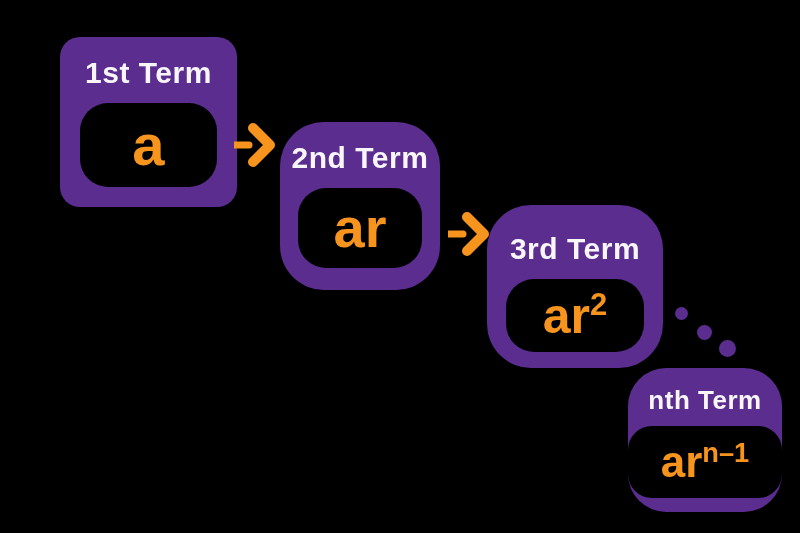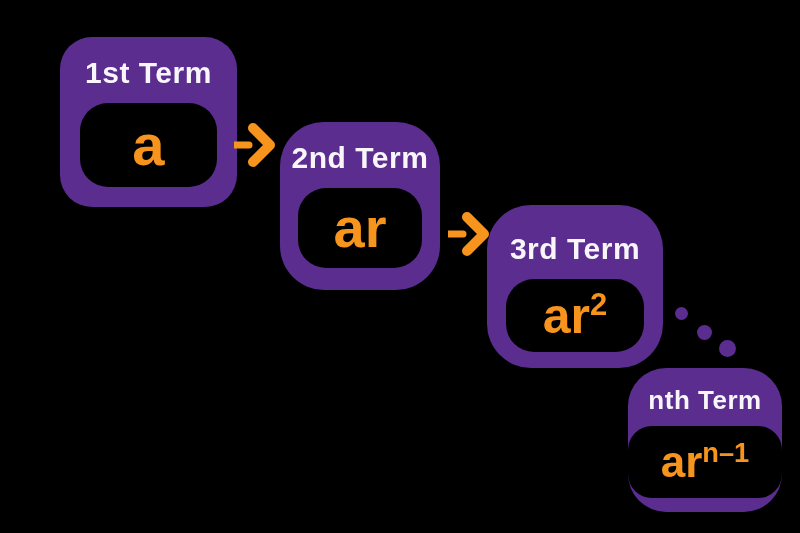--- a/index.html
+++ b/index.html
@@ -17,21 +17,21 @@
     background: var(--background-black);
     overflow: hidden;
     font-family: "Liberation Sans", sans-serif;
   }
   .card {
     position: absolute;
     background: var(--card-purple);
     display: flex;
     flex-direction: column;
   }
-  .card.c1 { left: 60px;  top: 37px;  width: 177px; height: 170px; border-radius: 32px; padding: 10px 20px 20px; }
+  .card.c1 { left: 60px;  top: 37px;  width: 177px; height: 170px; border-radius: 20px; padding: 10px 20px 20px; }
   .card.c2 { left: 280px; top: 122px; width: 160px; height: 168px; border-radius: 44px; padding: 10px 18px 22px; }
   .card.c3 { left: 487px; top: 205px; width: 176px; height: 163px; border-radius: 44px; padding: 18px 19px 16px; }
   .card.c4 { left: 628px; top: 368px; width: 154px; height: 144px; border-radius: 38px; padding: 10px 0 14px; }
   .label {
     height: 52px;
     display: flex;
     align-items: center;
     justify-content: center;
     color: var(--label-white);
     font-weight: bold;

